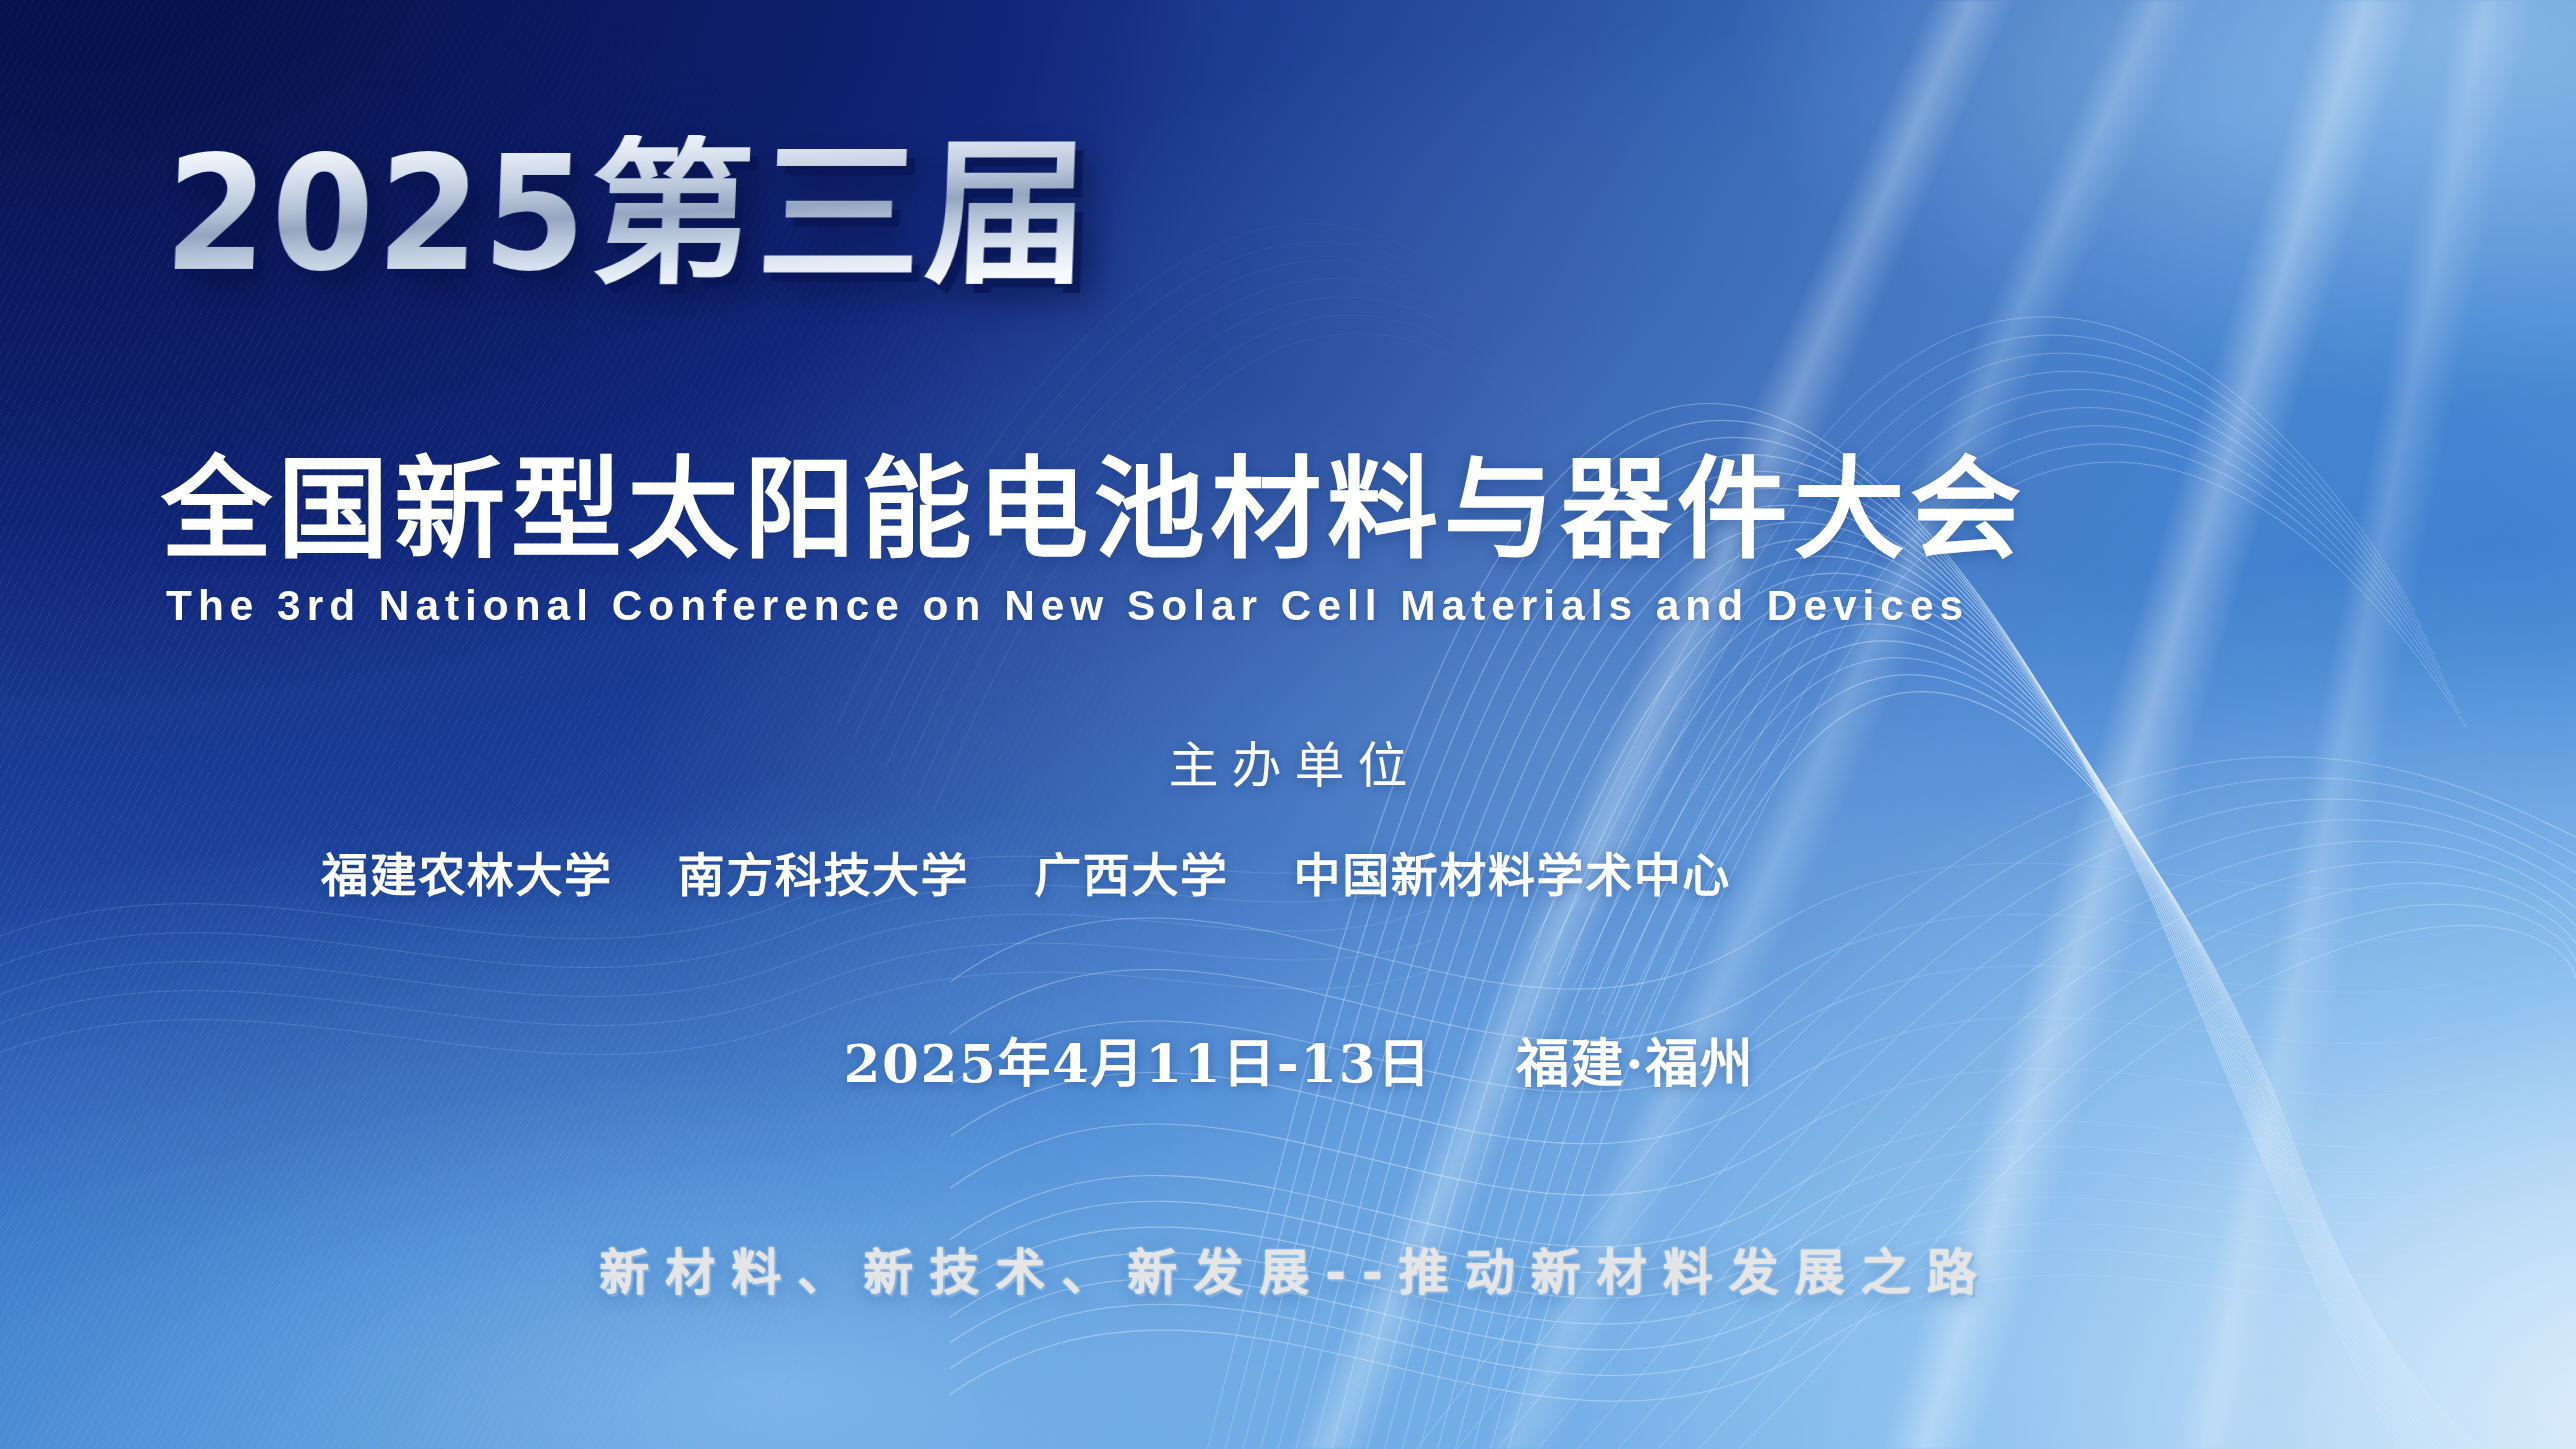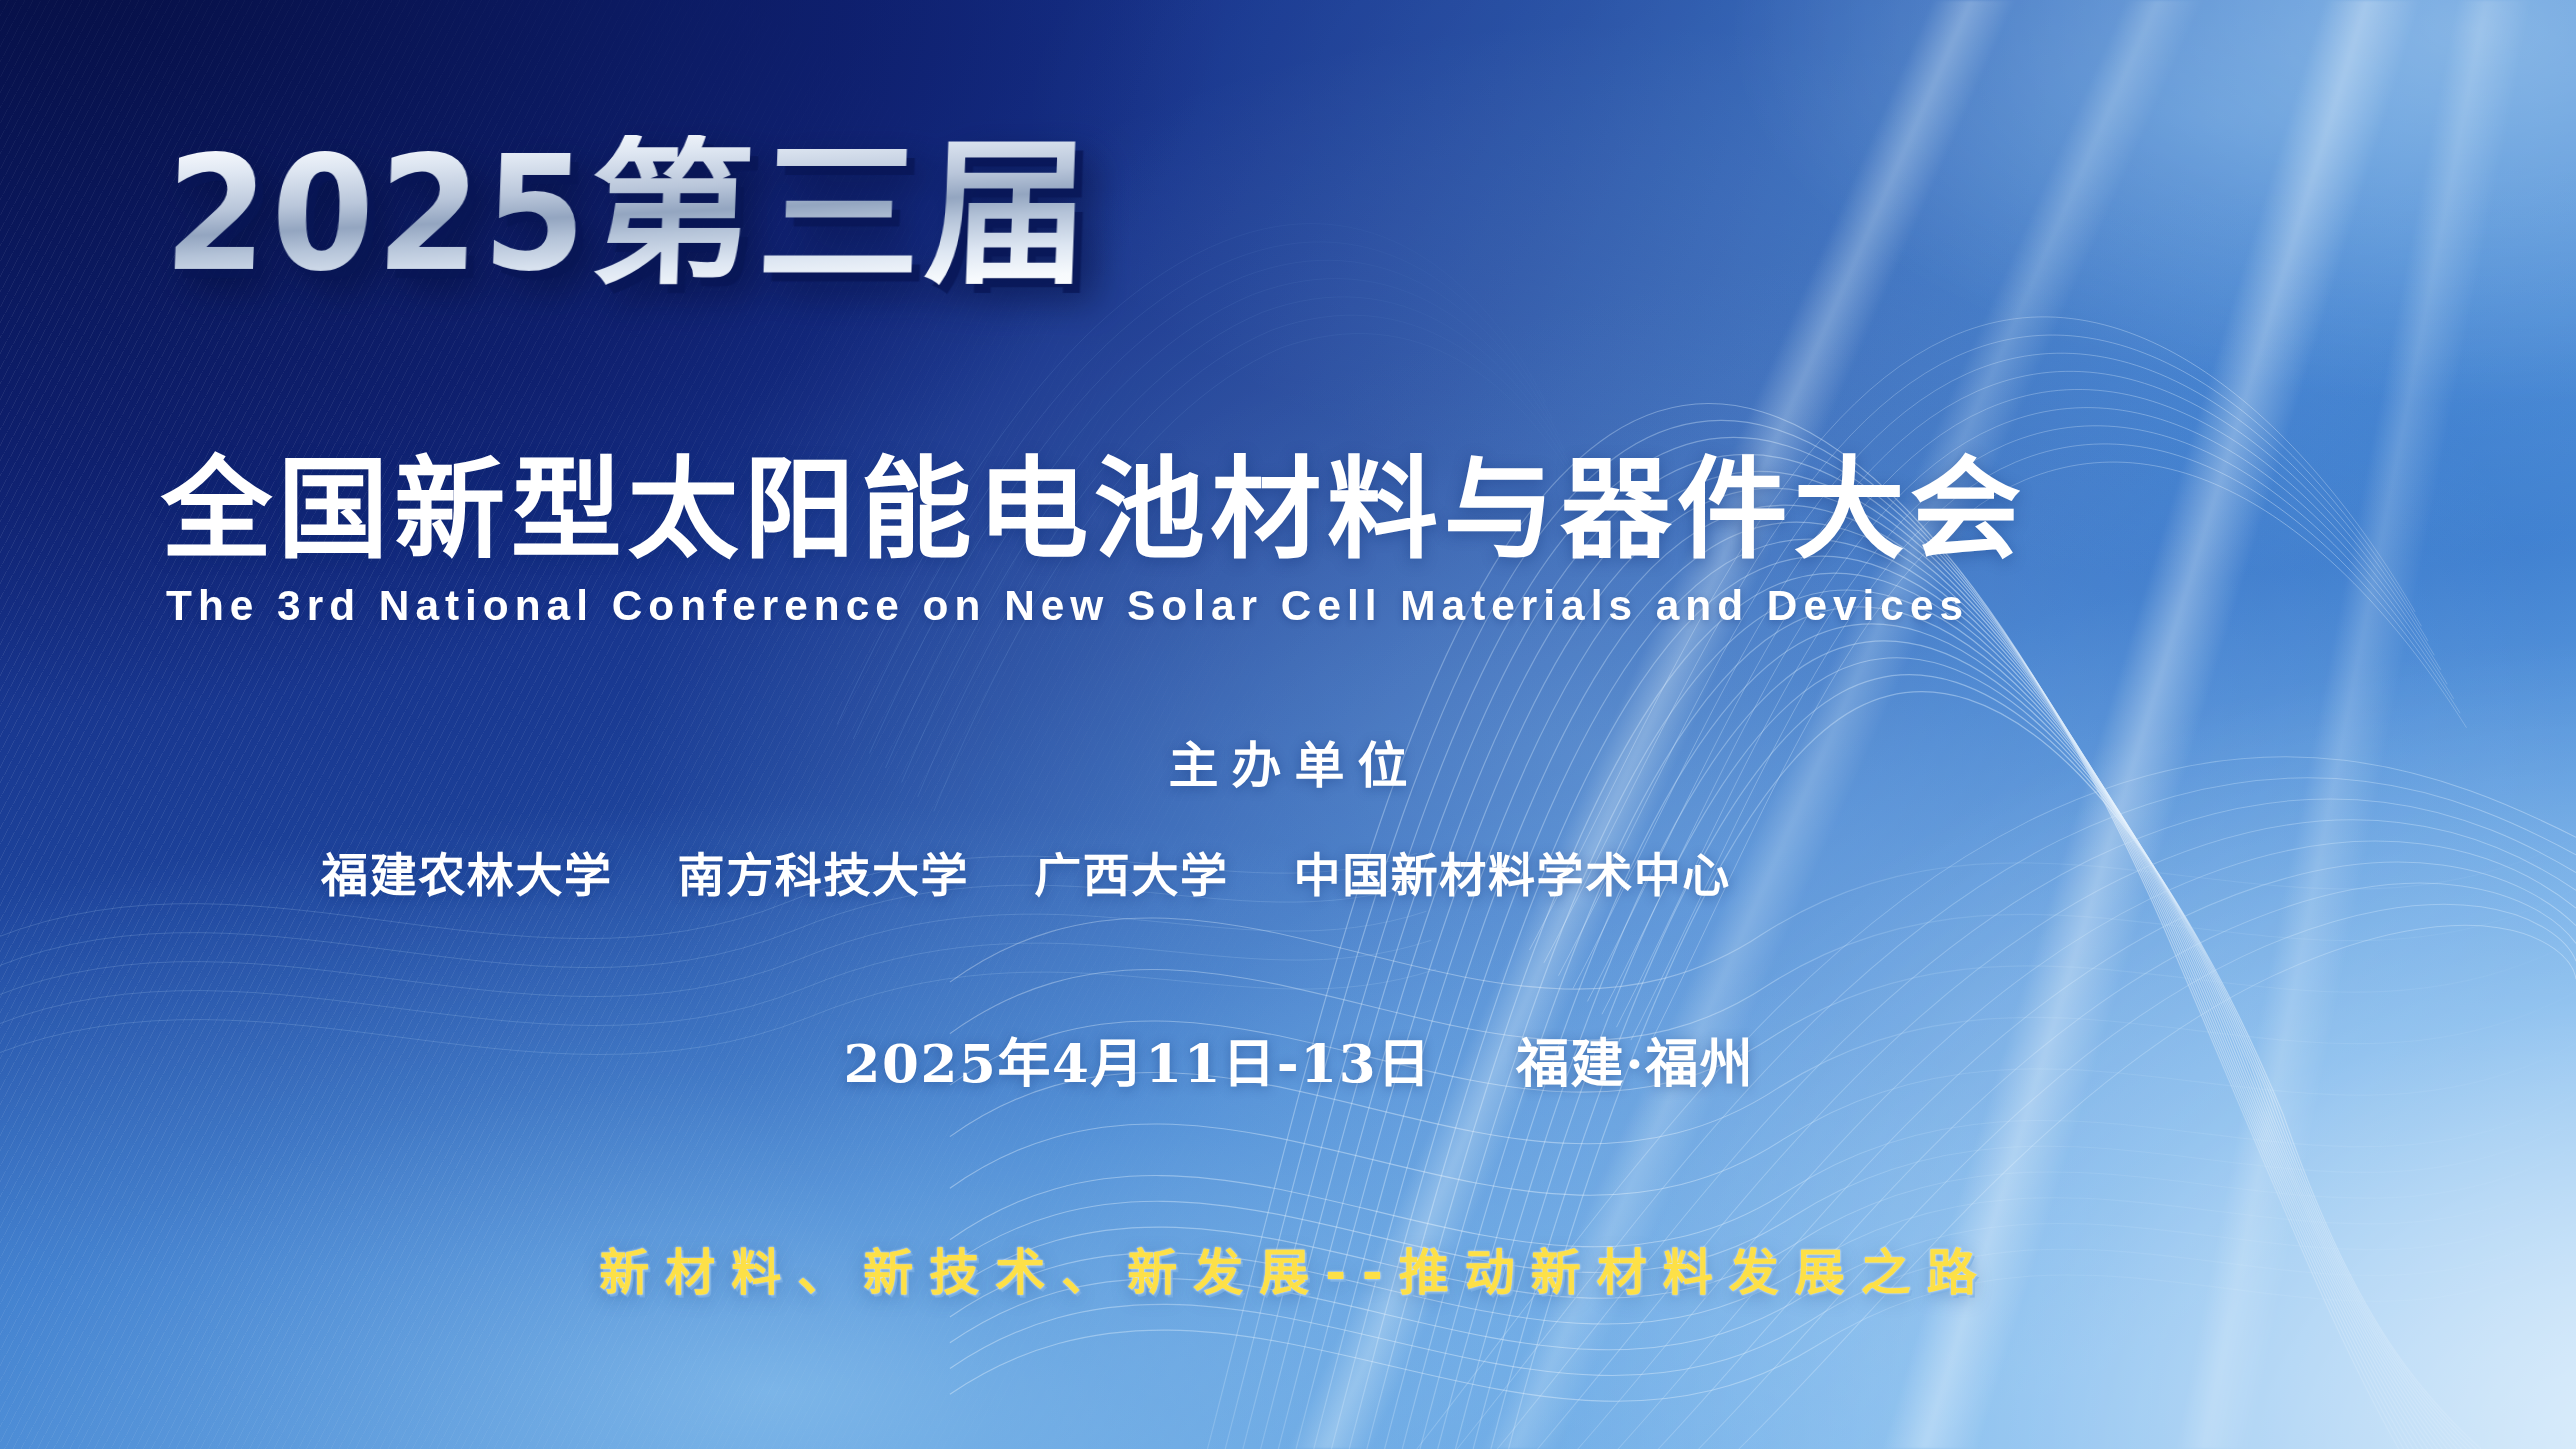--- a/index.html
+++ b/index.html
@@ -125,21 +125,21 @@
     transform:scaleX(.985);
     transform-origin:left center;
     text-shadow:0 1.6px 8px rgba(10,40,110,.30);
   }
 
   
   #host-label{
     left:0;top:725px;width:2576px;
     text-align:center;
     font-size:50px;
-    font-weight:700;
+    font-weight:400;
     letter-spacing:13px;
     text-indent:13px;
     color:#ffffff;
     font-family:"DejaVu Serif","Liberation Serif",serif;
     text-shadow:0 2.4px 11.3px rgba(10,45,115,.40);
   }
 
   
   #host-names{
     left:0;top:837px;width:2052px;
@@ -166,21 +166,21 @@
     text-shadow:0 2.4px 11.3px rgba(10,45,115,.38);
   }
   #when-where .venue{margin-left:64px;}
 
   
   #slogan{
     left:0;top:1232px;width:2576px;
     text-align:center;
     font-size:50px;
     font-weight:700;
-    color:#fde047;
+    color:#e5e5e5;
     letter-spacing:16px;
     text-indent:16px;
     font-family:"DejaVu Sans","Liberation Sans",sans-serif;
     text-shadow:
       0 0 2.4px rgba(255,255,255,.95),
       2.4px 3.2px 0 rgba(124,176,228,.75),
       0 4.8px 17.7px rgba(30,80,150,.40);
   }
 </style>
 </head>

